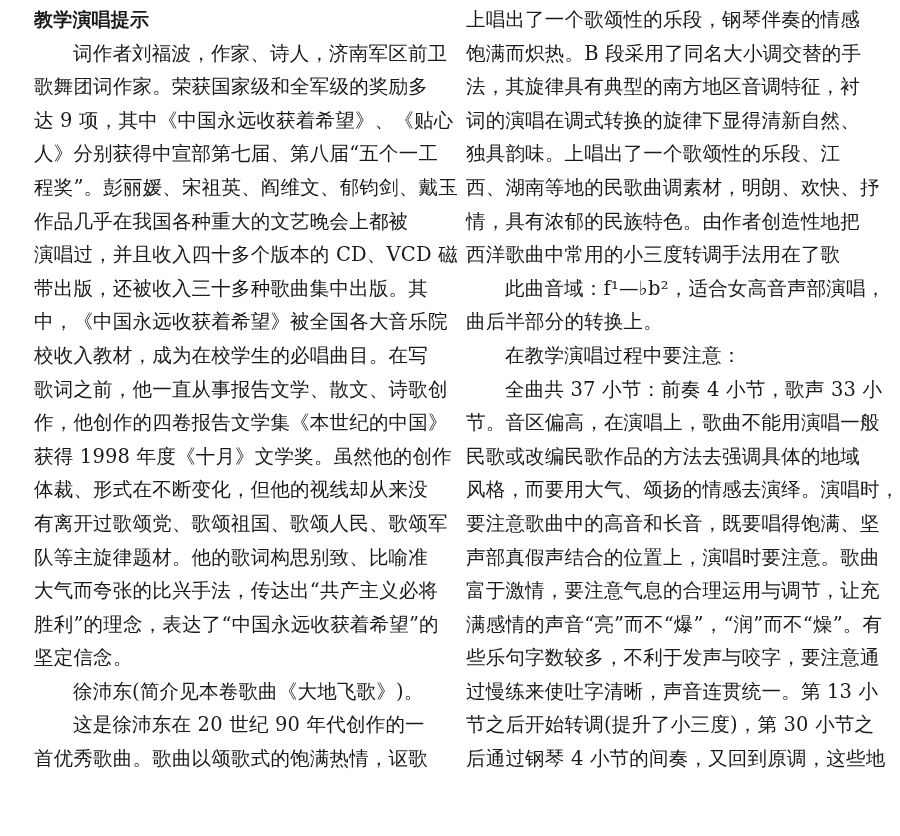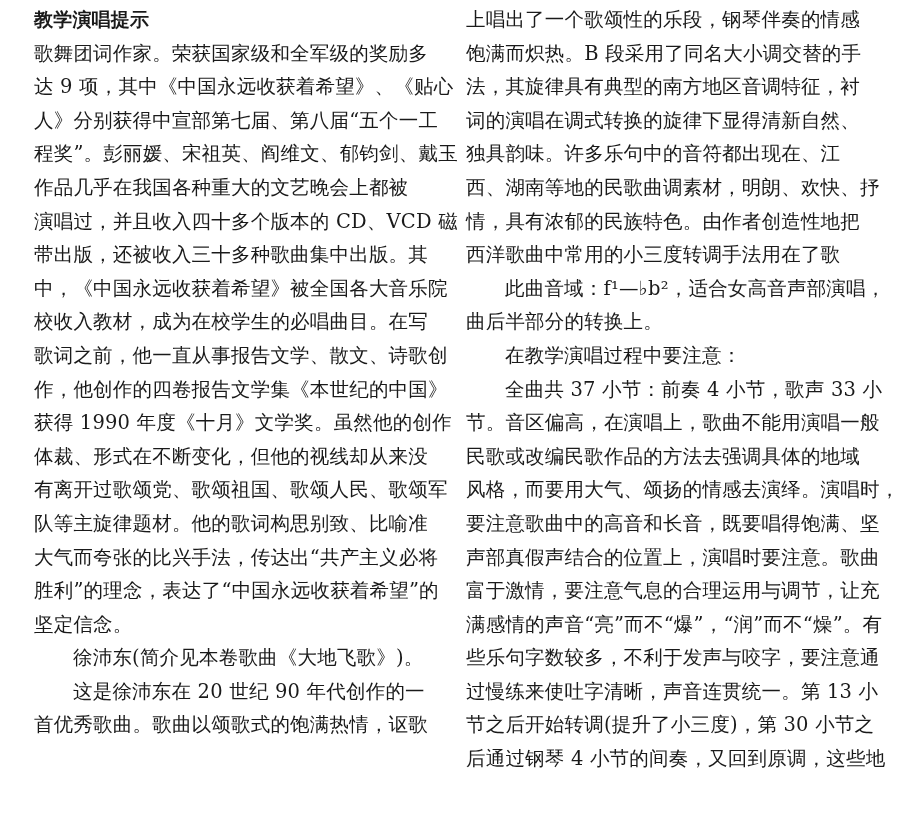--- a/index.html
+++ b/index.html
@@ -21,48 +21,49 @@
       font-weight: bold; font-size: 19px;
     }
     .indent { padding-left: 39px; }
   </style>
 </head>
 <body>
 
 <div class="page">
   <div class="col col-left" id="left-col" style="top:3px;">
     <div class="line heading">教学演唱提示</div>
+  <div class="line indent">词作者刘福波，作家、诗人，济南军区前卫</div>
       <div class="line">歌舞团词作家。荣获国家级和全军级的奖励多</div>
       <div class="line">达 9 项，其中《中国永远收获着希望》、《贴心</div>
       <div class="line">人》分别获得中宣部第七届、第八届“五个一工</div>
       <div class="line">程奖”。彭丽媛、宋祖英、阎维文、郁钧剑、戴玉</div>
       <div class="line">作品几乎在我国各种重大的文艺晚会上都被</div>
       <div class="line">演唱过，并且收入四十多个版本的 CD、VCD 磁</div>
       <div class="line">带出版，还被收入三十多种歌曲集中出版。其</div>
       <div class="line">中，《中国永远收获着希望》被全国各大音乐院</div>
       <div class="line">校收入教材，成为在校学生的必唱曲目。在写</div>
       <div class="line">歌词之前，他一直从事报告文学、散文、诗歌创</div>
       <div class="line">作，他创作的四卷报告文学集《本世纪的中国》</div>
-      <div class="line">获得 1990 年度《十月》文学奖。虽然他的创作</div>
+      <div class="line">获得 1998 年度《十月》文学奖。虽然他的创作</div>
       <div class="line">体裁、形式在不断变化，但他的视线却从来没</div>
       <div class="line">有离开过歌颂党、歌颂祖国、歌颂人民、歌颂军</div>
       <div class="line">队等主旋律题材。他的歌词构思别致、比喻准</div>
       <div class="line">大气而夸张的比兴手法，传达出“共产主义必将</div>
       <div class="line">胜利”的理念，表达了“中国永远收获着希望”的</div>
       <div class="line">坚定信念。</div>
       <div class="line indent">徐沛东(简介见本卷歌曲《大地飞歌》)。</div>
       <div class="line indent">这是徐沛东在 20 世纪 90 年代创作的一</div>
       <div class="line">首优秀歌曲。歌曲以颂歌式的饱满热情，讴歌</div>
     </div>
   <div class="col col-right" id="right-col" style="top:3px;">
   <div class="line">上唱出了一个歌颂性的乐段，钢琴伴奏的情感</div>
       <div class="line">饱满而炽热。B 段采用了同名大小调交替的手</div>
       <div class="line">法，其旋律具有典型的南方地区音调特征，衬</div>
       <div class="line">词的演唱在调式转换的旋律下显得清新自然、</div>
-      <div class="line">独具韵味。许多乐句中的音符都出现在、江</div>
+      <div class="line">独具韵味。上唱出了一个歌颂性的乐段、江</div>
       <div class="line">西、湖南等地的民歌曲调素材，明朗、欢快、抒</div>
       <div class="line">情，具有浓郁的民族特色。由作者创造性地把</div>
       <div class="line">西洋歌曲中常用的小三度转调手法用在了歌</div>
       <div class="line indent">此曲音域：f¹—♭b²，适合女高音声部演唱，</div>
       <div class="line">曲后半部分的转换上。</div>
       <div class="line indent">在教学演唱过程中要注意：</div>
       <div class="line indent">全曲共 37 小节：前奏 4 小节，歌声 33 小</div>
       <div class="line">节。音区偏高，在演唱上，歌曲不能用演唱一般</div>
       <div class="line">民歌或改编民歌作品的方法去强调具体的地域</div>
       <div class="line">风格，而要用大气、颂扬的情感去演绎。演唱时，</div>

